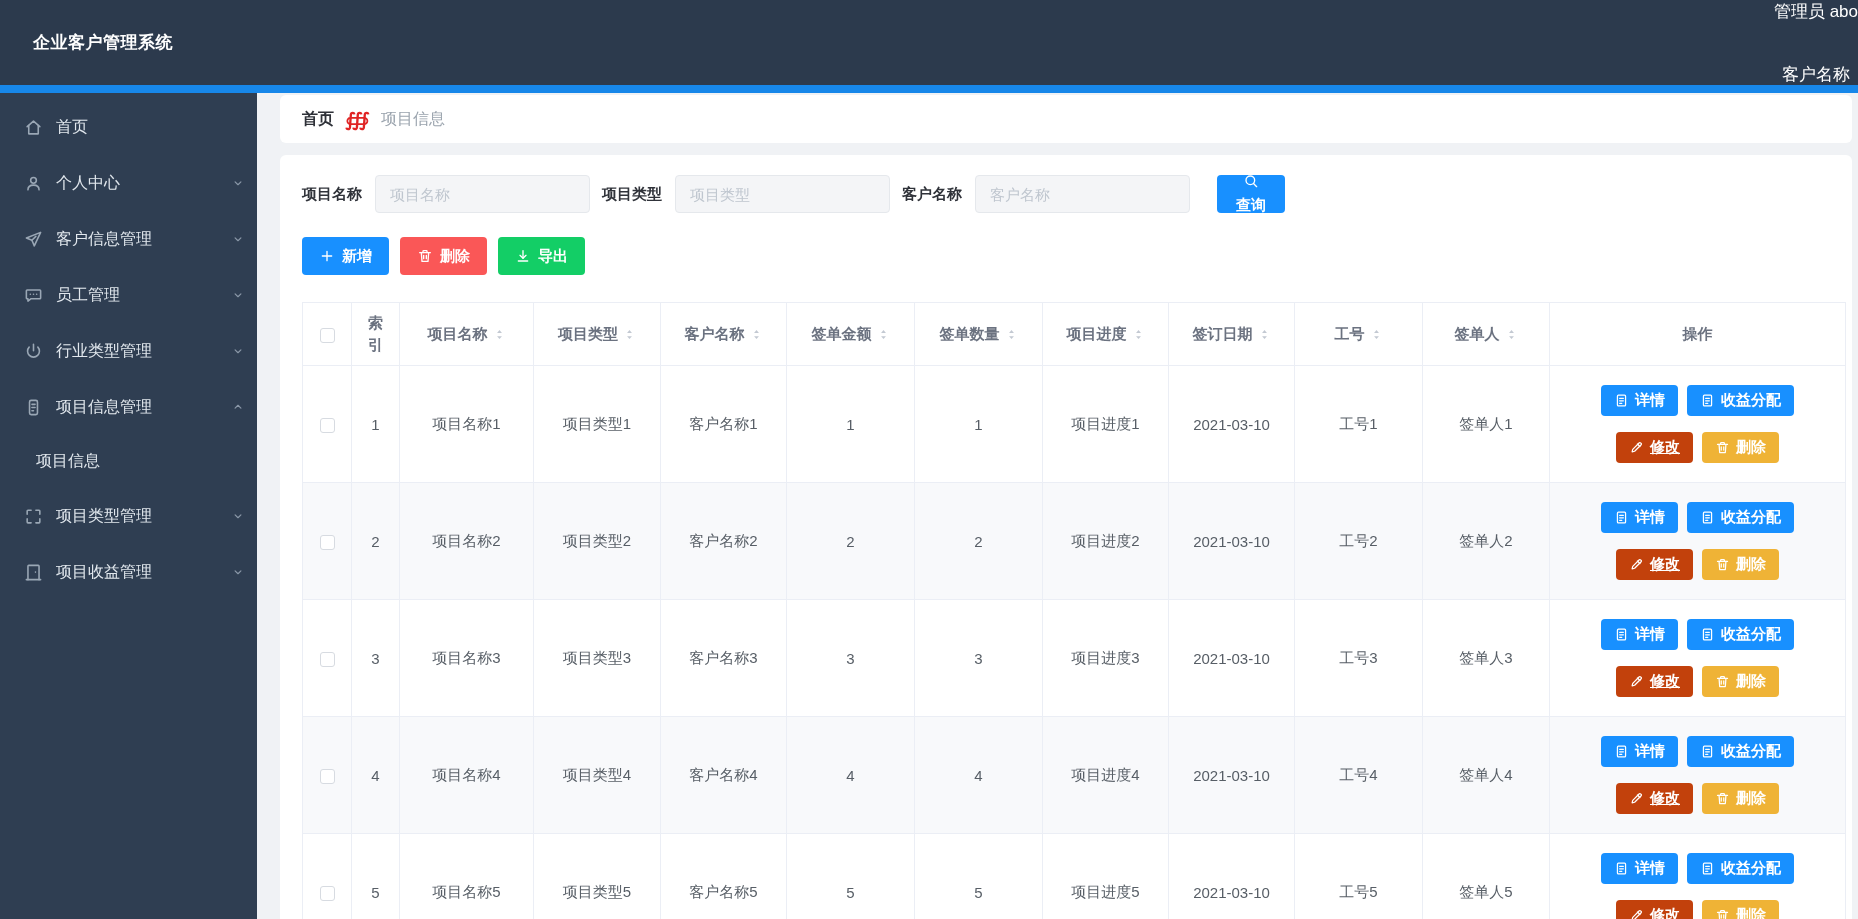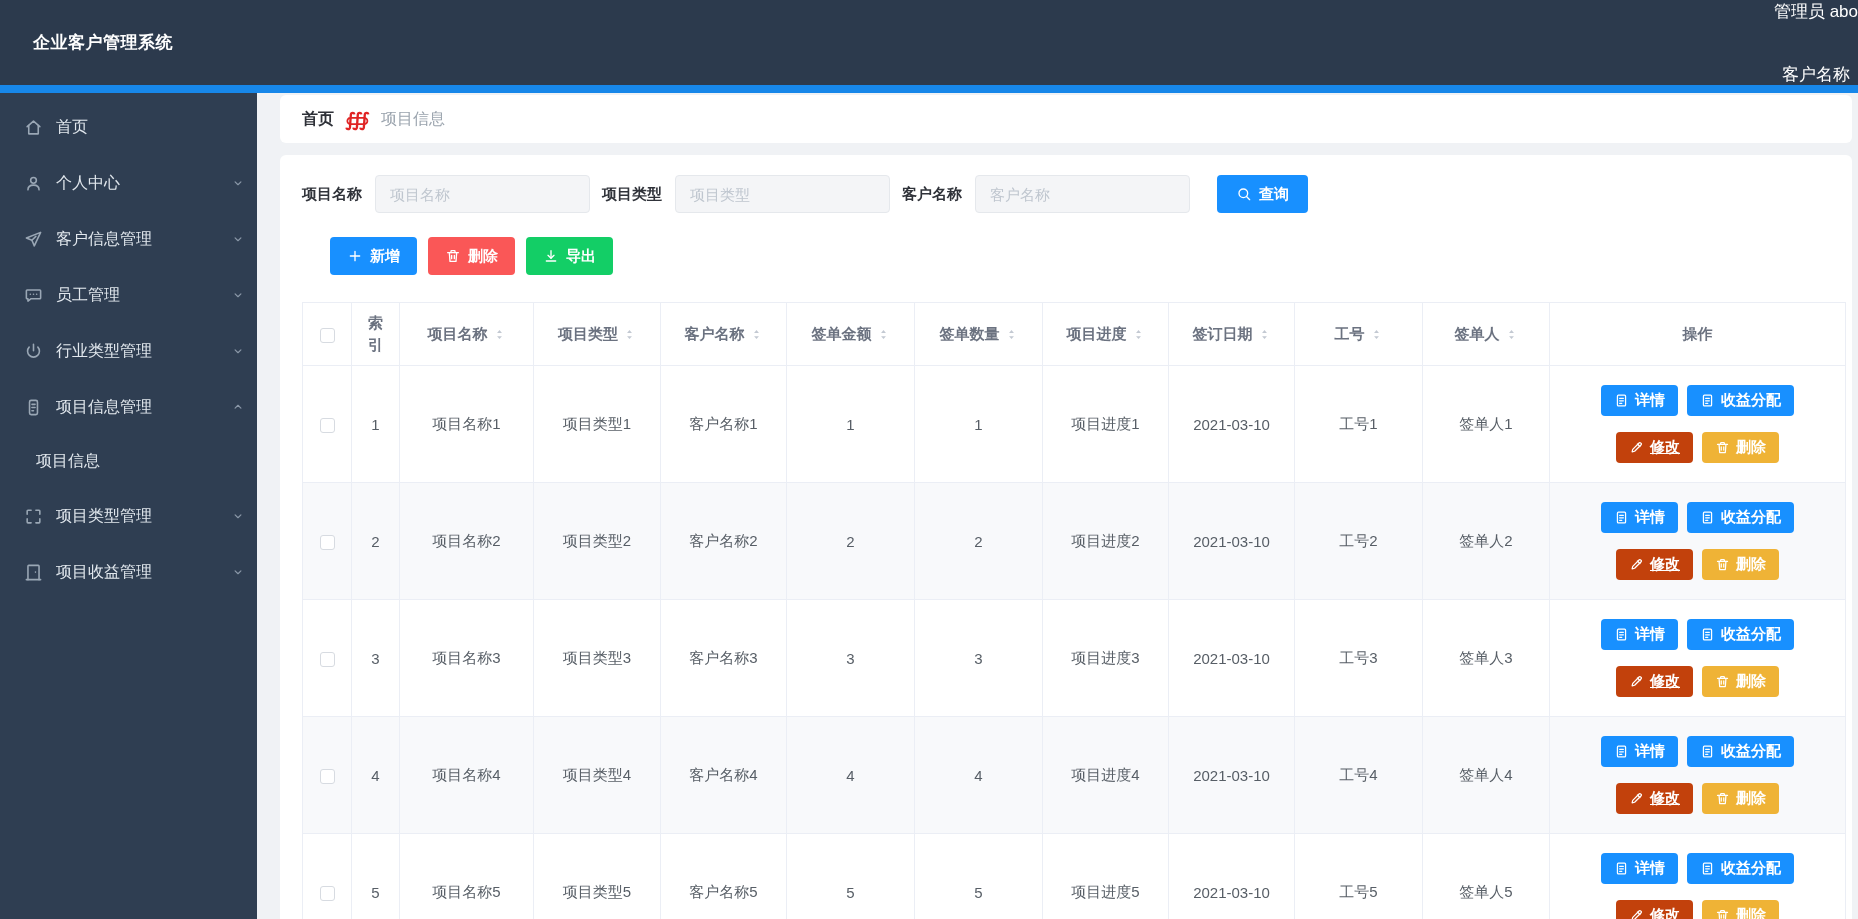--- a/index.html
+++ b/index.html
@@ -40,24 +40,24 @@
   .field { display:flex; align-items:center; margin-right:12px; }
   .field-label { font-size:15px; font-weight:bold; color:#30333a; margin-right:13px; white-space:nowrap; }
   .field-input { width:215px; height:38px; background:#f4f5f7; border:1px solid #e5e8ec; border-radius:4px;
                  padding:0 14px; font-size:15px; color:#333; font-family:inherit; outline:none; }
   .field-input::placeholder { color:#bfc6cf; }
 
   .btn { display:inline-flex; align-items:center; justify-content:center; gap:7px; height:38px;
          border:none; border-radius:4px; color:#fff; font-size:15px; font-weight:bold;
          font-family:inherit; cursor:pointer; padding:0 17px; }
   .btn .icon { width:16px; height:16px; }
-  .btn-primary { background:#1890ff;margin-left:28px; }
+  .btn-primary { background:#1890ff; }
   .btn-danger  { background:#fa5757; }
   .btn-success { background:#13ce66; }
-  .btn-search  { margin-left:15px; padding:0 19px; }
+  .btn-search  { margin-left:15px; padding:0 19px;flex-direction:column; }
 
   .toolbar { display:flex; gap:11px; margin-bottom:27px; }
 
   
   table { border-collapse:collapse; table-layout:fixed; width:1544px; background:#fff; }
   th, td { border:1px solid #ebeef5; text-align:center; vertical-align:middle; }
   th { height:63px; font-size:15px; font-weight:bold; color:#6b7280; padding:0 12px; line-height:22px; }
   td { height:117px; font-size:15px; color:#575e66; padding:0 6px; }
   tr.striped td { background:#f8f9fb; }
   .th-inner { display:inline-flex; align-items:center; justify-content:center; flex-wrap:wrap; }

